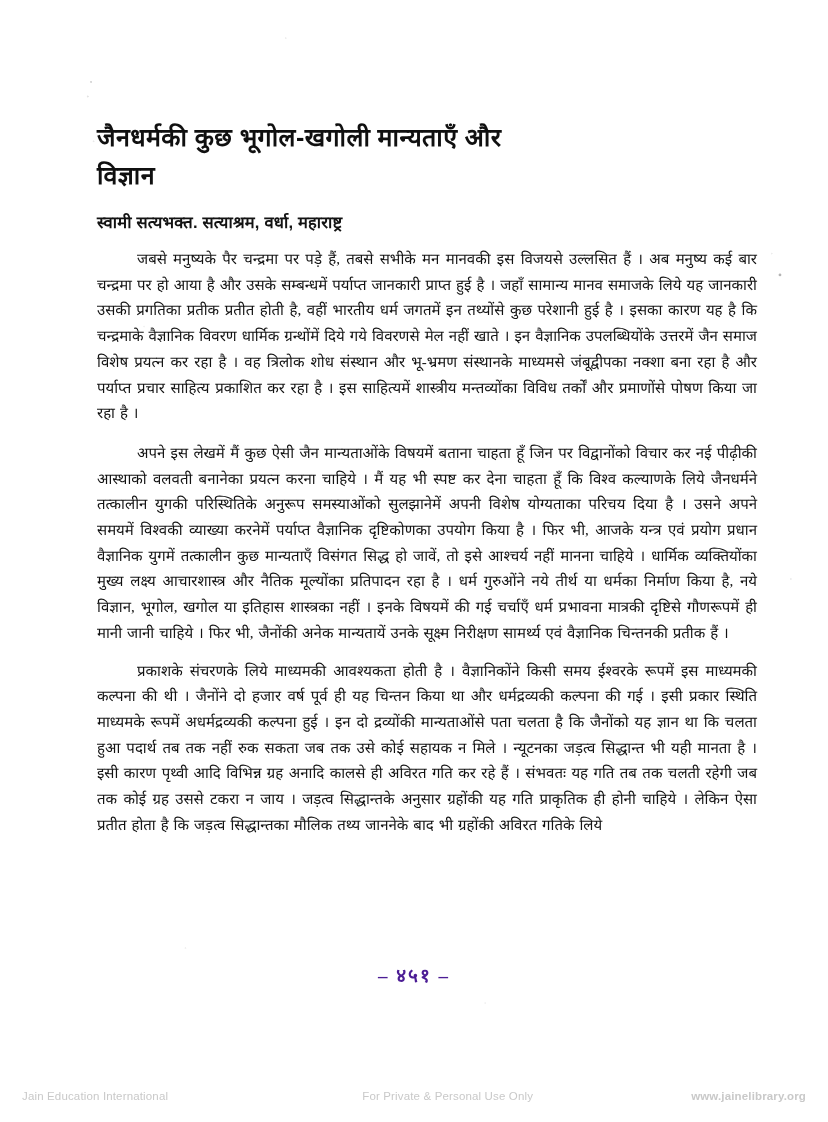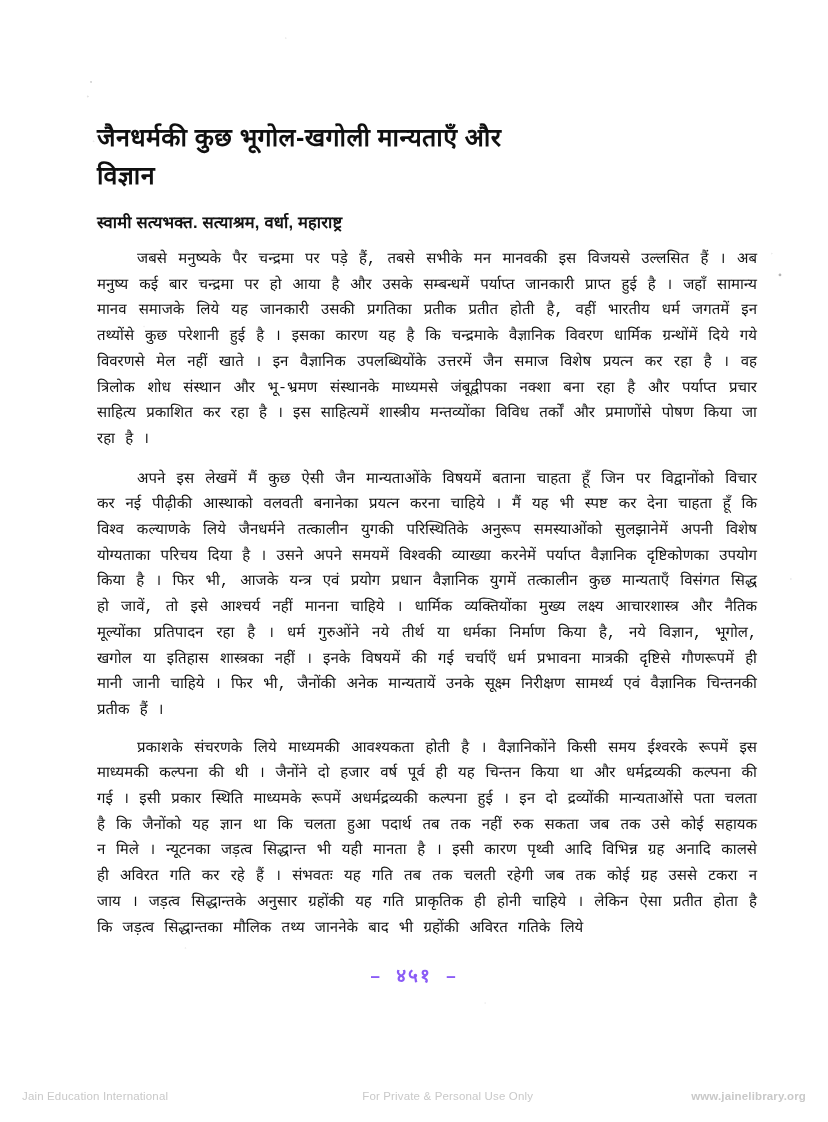--- a/index.html
+++ b/index.html
@@ -60,21 +60,21 @@
     margin: 16px 0 0 0;
     font-family: "Liberation Sans", "DejaVu Sans", sans-serif;
     font-weight: 700;
     font-size: 16.5px;
     letter-spacing: 0.2px;
     color: #131313;
     padding-right: 4px;
   }
   .body-para {
     margin: 14px 0 0 0;
-    font-family: Liberation Mono, monospace;
+    font-family: Liberation Serif, serif;
     font-size: 15px;
     line-height: 25.7px;
     color: #121212;
     text-align: justify;
     text-justify: inter-word;
     text-indent: 40px;
     word-spacing: 1.2px;
   }
   .body-para.tight { margin-top: 12px; }
   .section-head {
@@ -84,25 +84,25 @@
     font-weight: 700;
     color: #101010;
     letter-spacing: 0.2px;
   }
   .folio {
     position: absolute;
     left: 0;
     right: 0;
     top: 962px;
     text-align: center;
-    font-family: Liberation Mono, monospace;
+    font-family: Liberation Serif, serif;
     font-size: 19px;
     font-weight: 700;
     letter-spacing: 2px;
-    color: #8b5cf6;
+    color: #4c1d95;
   }
   .footer {
     position: absolute;
     left: 0;
     right: 0;
     top: 1090px;
     display: flex;
     align-items: center;
     padding: 0 22px;
     box-sizing: border-box;

